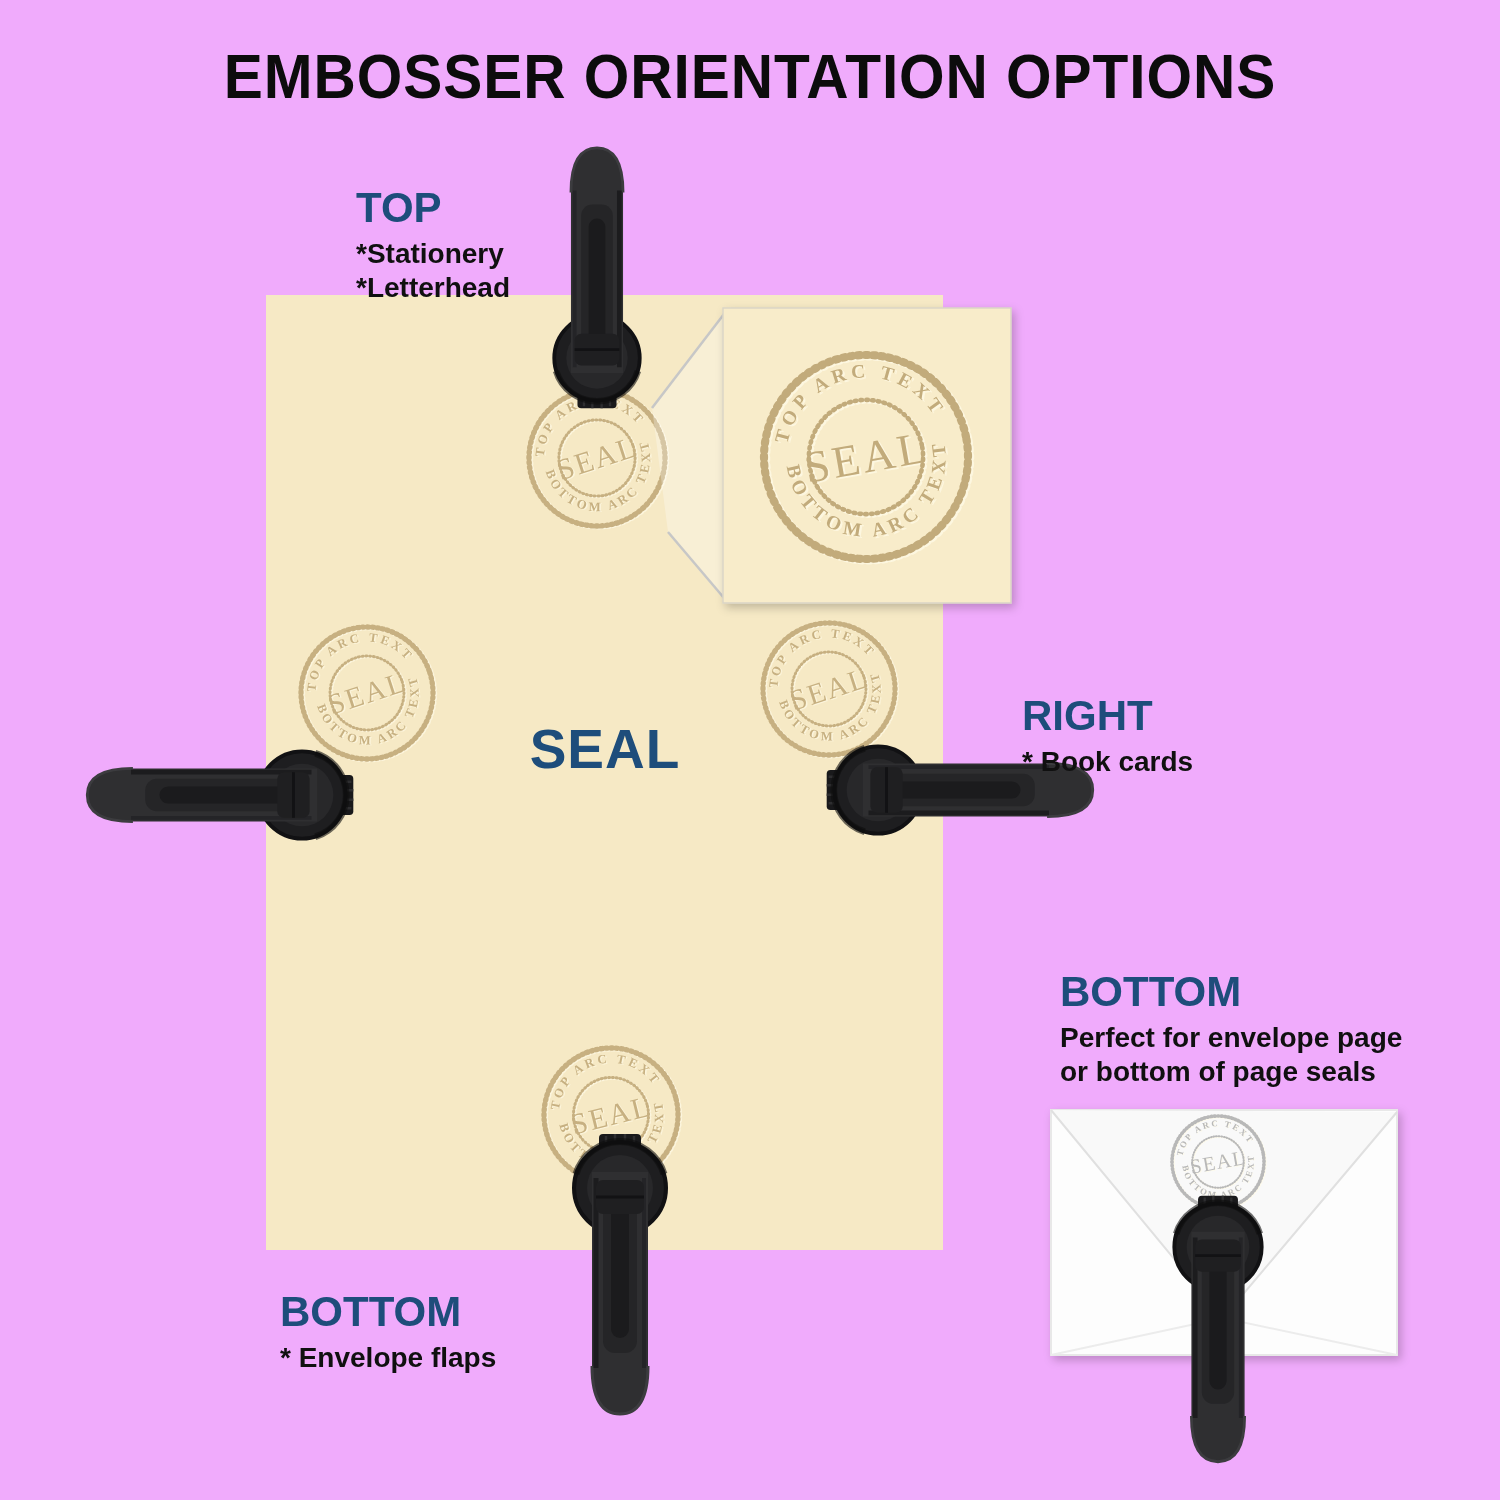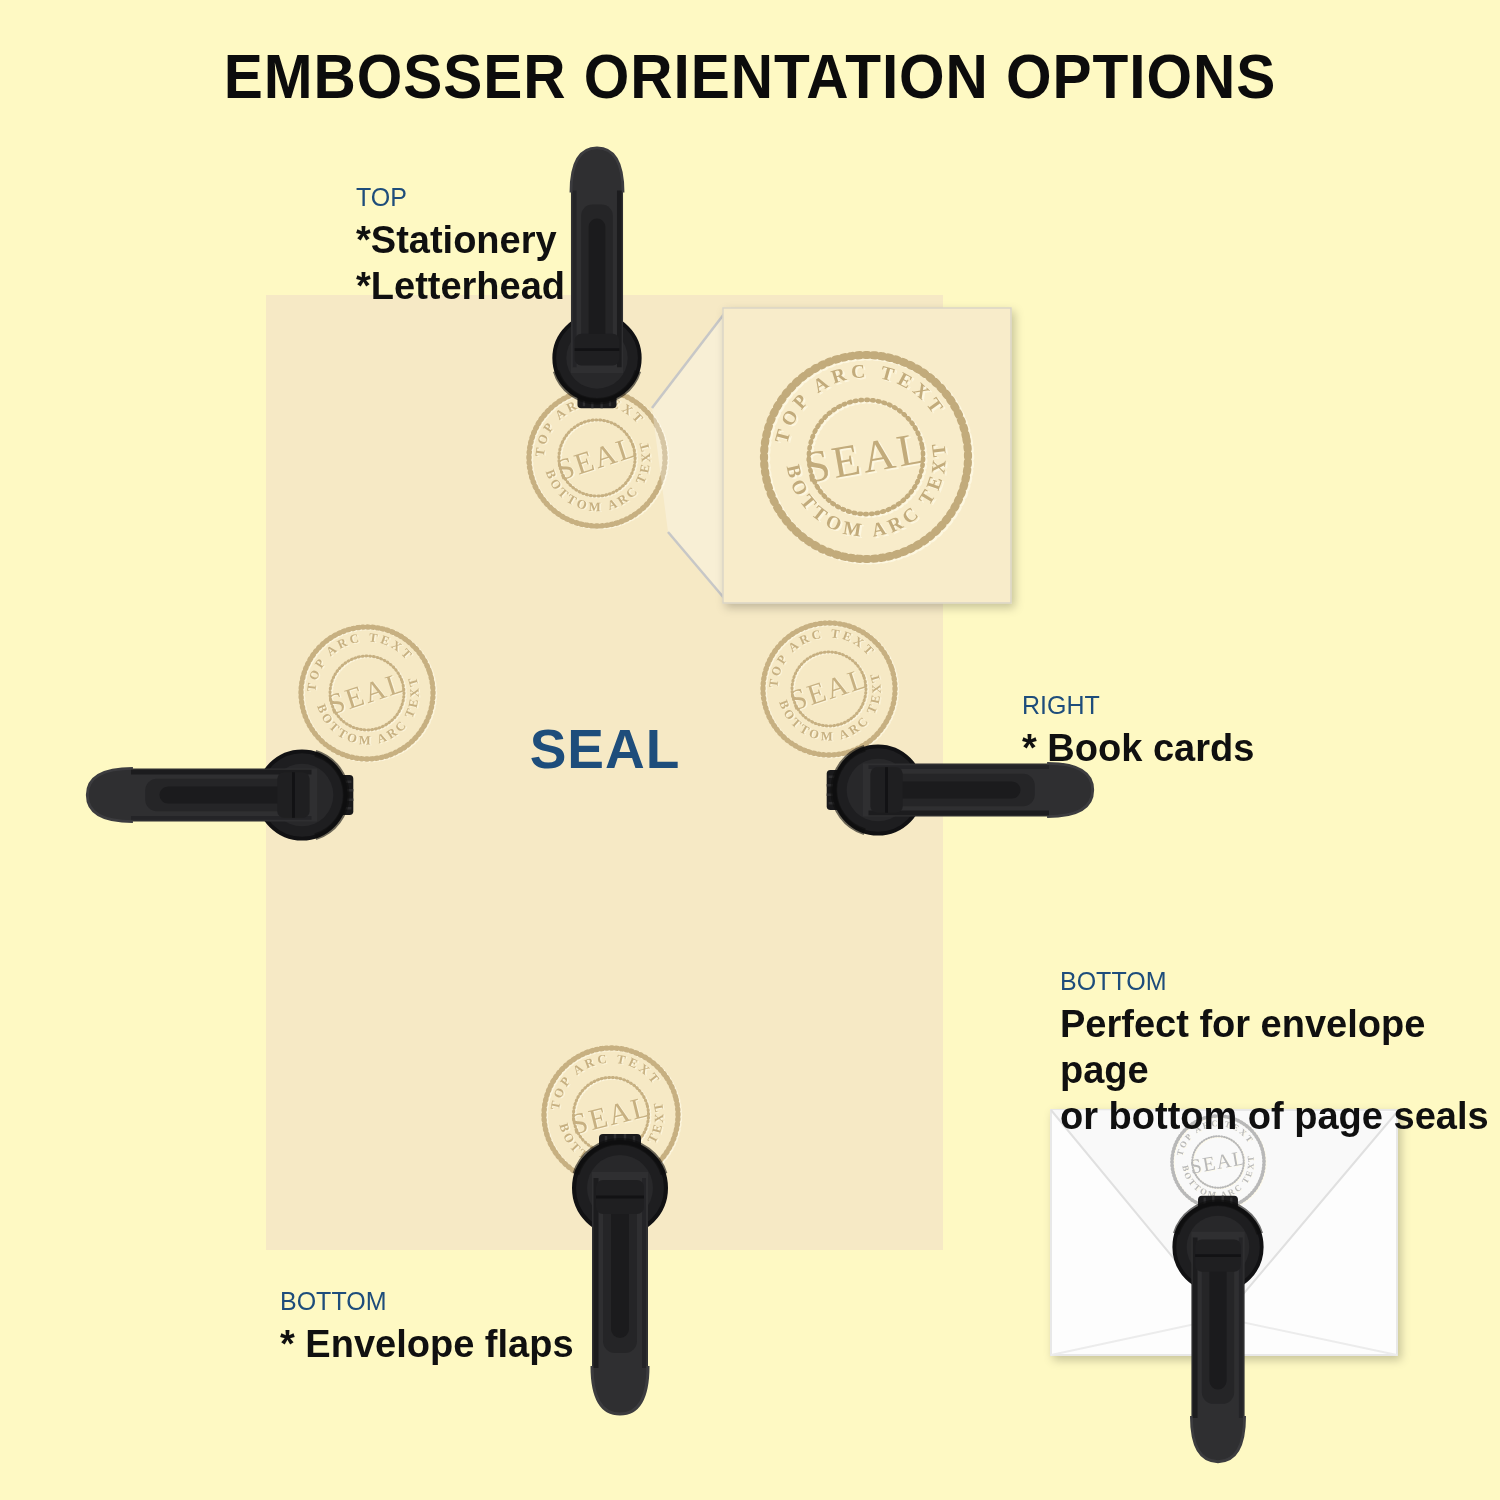--- a/index.html
+++ b/index.html
@@ -1,28 +1,28 @@
 <!DOCTYPE html>
 <html><head>
 <meta charset="utf-8">
 <style>
   html,body{margin:0;padding:0;background:#ffffff;}
   .canvas{
-    position:relative;width:1500px;height:1500px;background:#fef9c3;
+    position:relative;width:1500px;height:1500px;background:#f0abfc;
     font-family:"Liberation Sans",sans-serif;overflow:hidden;
   }
   .title{
     position:absolute;left:0;right:0;top:40px;text-align:center;
     font-size:63px;font-weight:700;color:#0c0c0c;letter-spacing:1px;
     transform:scaleX(0.93);transform-origin:center;white-space:nowrap;
   }
   svg.scene{position:absolute;left:0;top:0;}
   .label{position:absolute;line-height:1.22;}
-  .label .head{font-size:25px;font-weight:400;color:#1e4d7b;margin-bottom:4px;}
-  .label .item{font-size:38px;font-weight:700;color:#101010;}
+  .label .head{font-size:42px;font-weight:700;color:#1e4d7b;margin-bottom:4px;}
+  .label .item{font-size:28px;font-weight:700;color:#101010;}
   .center-label{
     position:absolute;left:390px;top:718px;width:430px;text-align:center;
     font-size:55px;font-weight:700;color:#1e4d7b;line-height:1.14;letter-spacing:1px;
   }
 </style>
 </head>
 <body>
 
 <div class="canvas">
 

